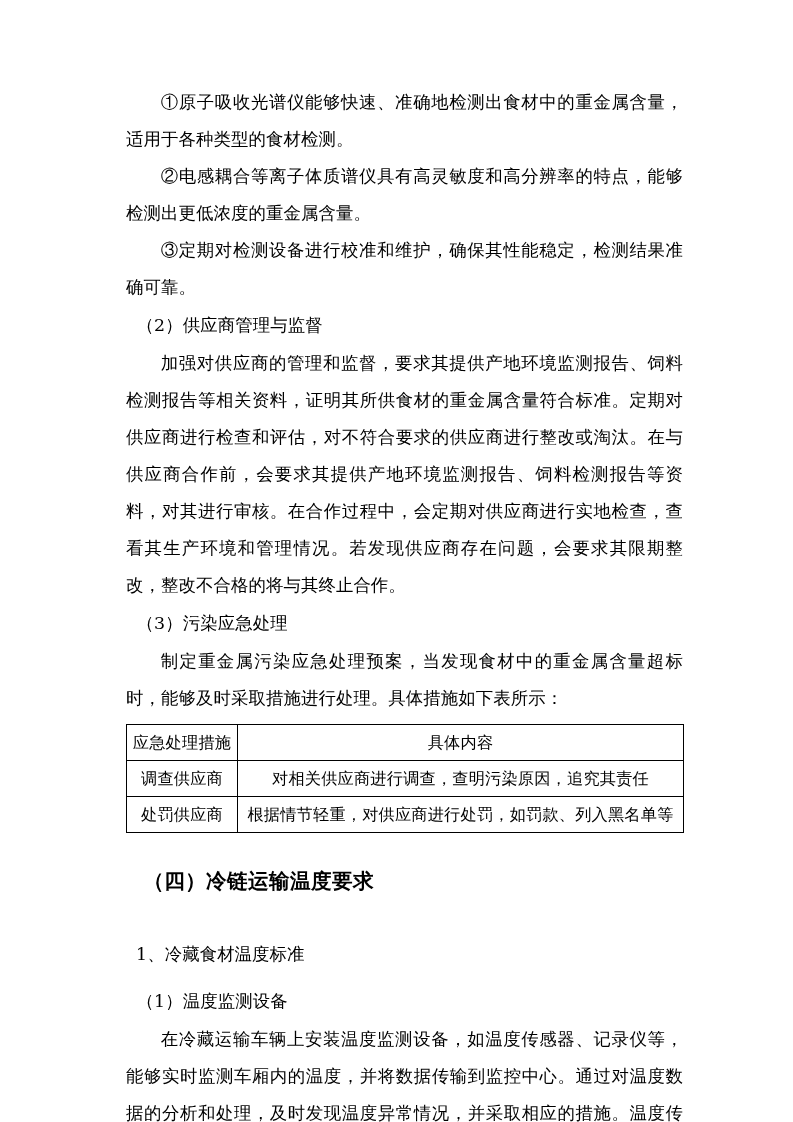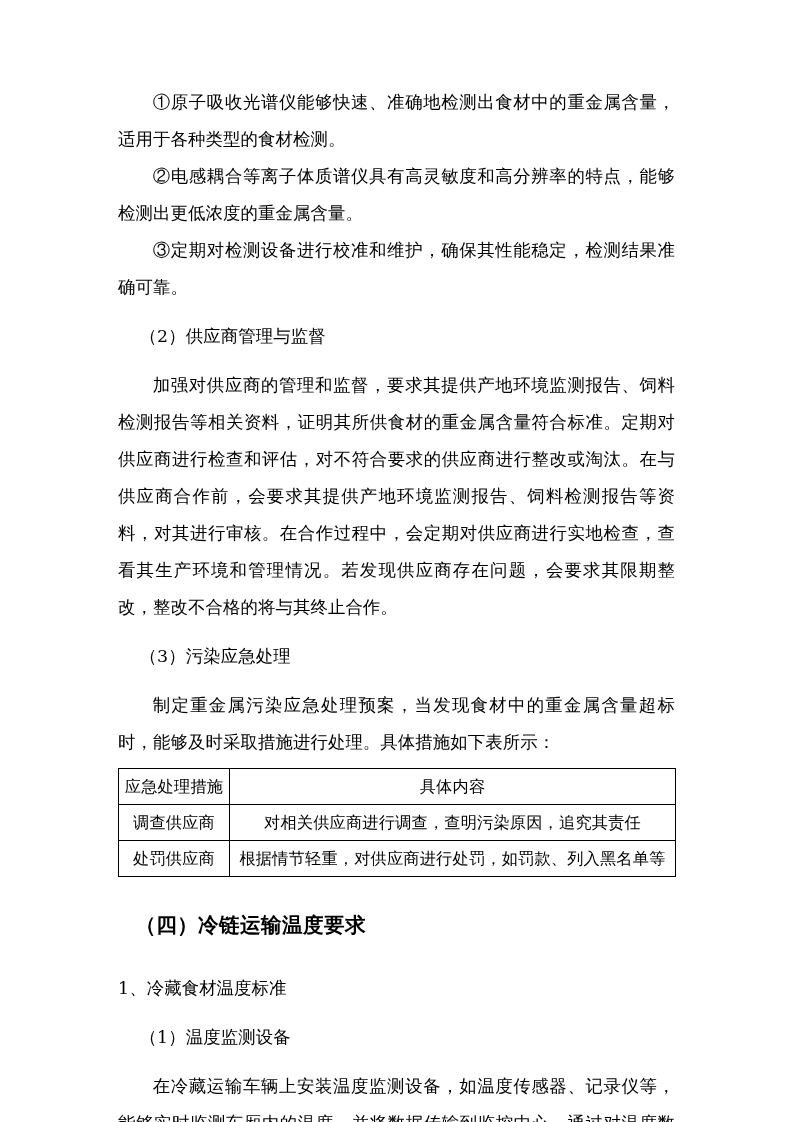--- a/index.html
+++ b/index.html
@@ -10,21 +10,21 @@
   body {
     width: 793px;
     height: 1122px;
     position: relative;
     font-family: "DejaVu Serif", "Liberation Serif", serif;
     color: #000000;
     overflow: hidden;
   }
   .page {
     position: absolute;
-    left: 0;
+    left: 8px;
     top: 0;
     width: 659px;
     height: 1122px;
     background: #ffffff;
   }
   .content {
     position: absolute;
     left: 118px;
     top: 84px;
     width: 557px;
@@ -37,30 +37,30 @@
     text-justify: inter-ideograph;
     letter-spacing: 0.1px;
     margin: 0;
     text-indent: 2em;
     word-break: break-all;
   }
   
   .subhead {
     font-size: 17.4px;
     line-height: 37px;
-    margin: 12px;
+    margin: 1px;
     text-indent: 0.55em;
     letter-spacing: 0.1px;
     white-space: nowrap;
   }
   
   .numhead {
     font-size: 17.4px;
     line-height: 37px;
-    margin: 0;
+    margin: 10px;
     text-indent: 0;
     letter-spacing: 0.1px;
     white-space: nowrap;
   }
   
   .section-heading {
     font-size: 20.6px;
     font-weight: bold;
     line-height: 44px;
     margin: 12px;

